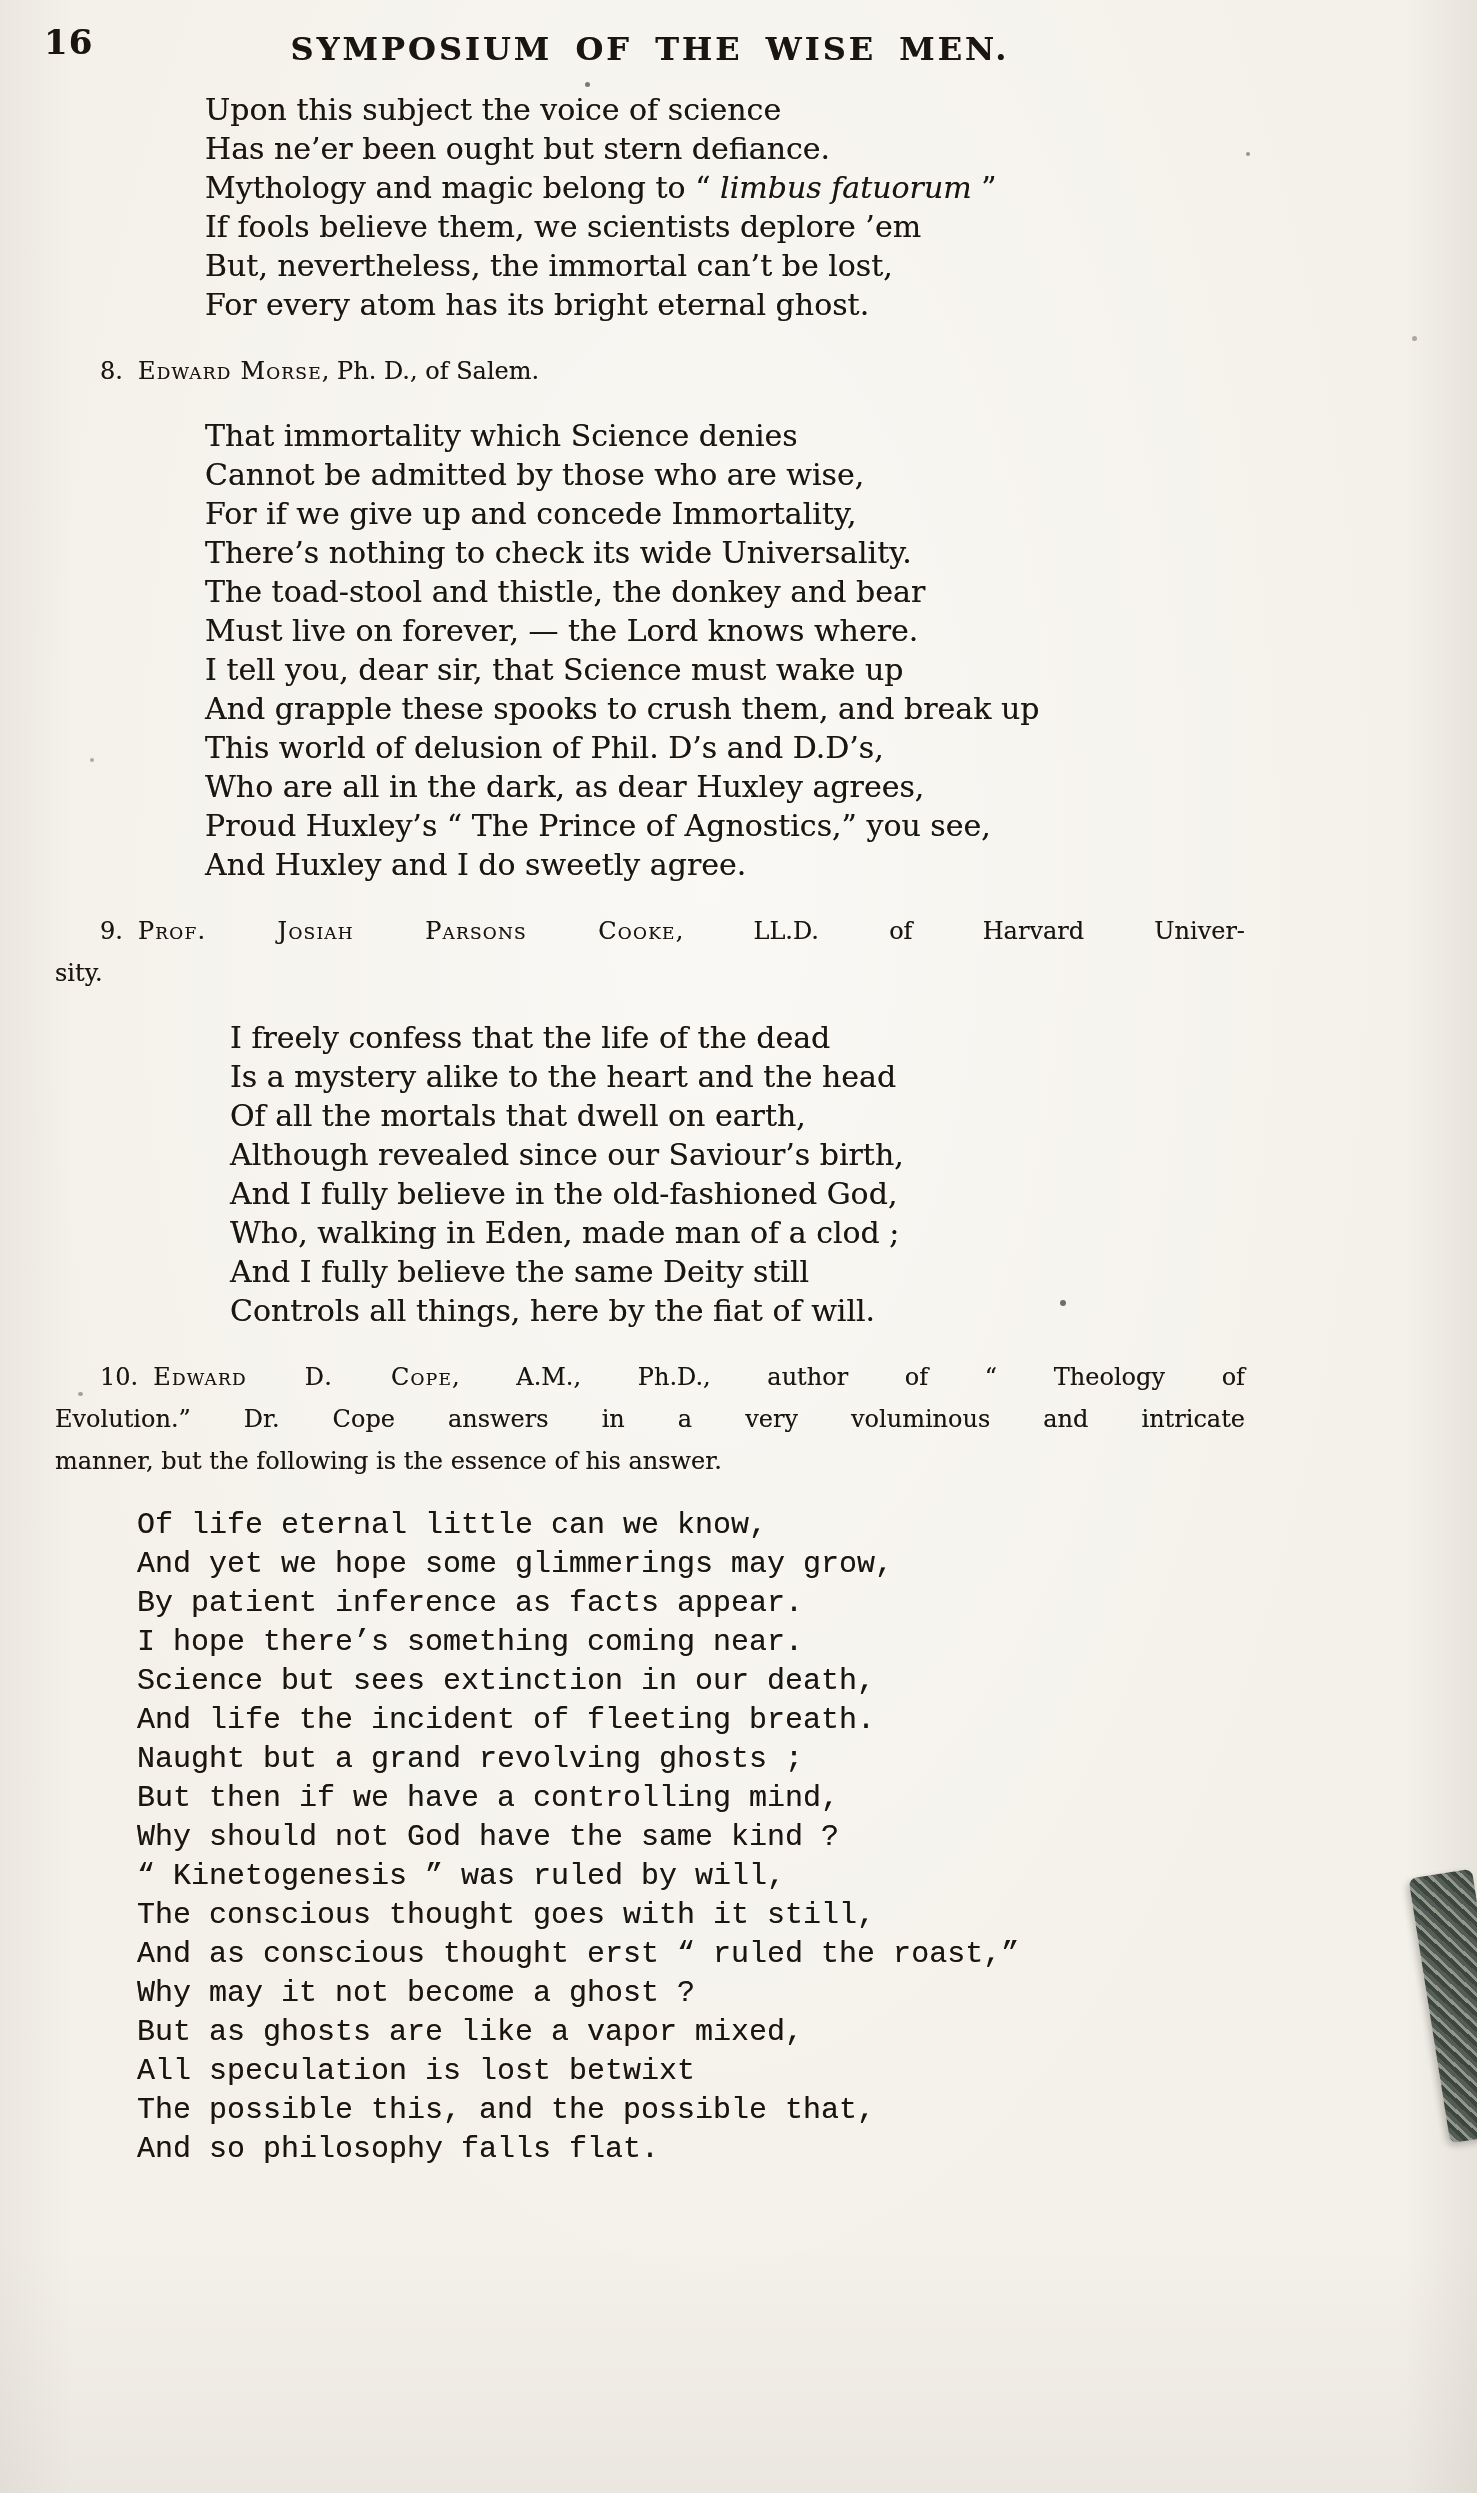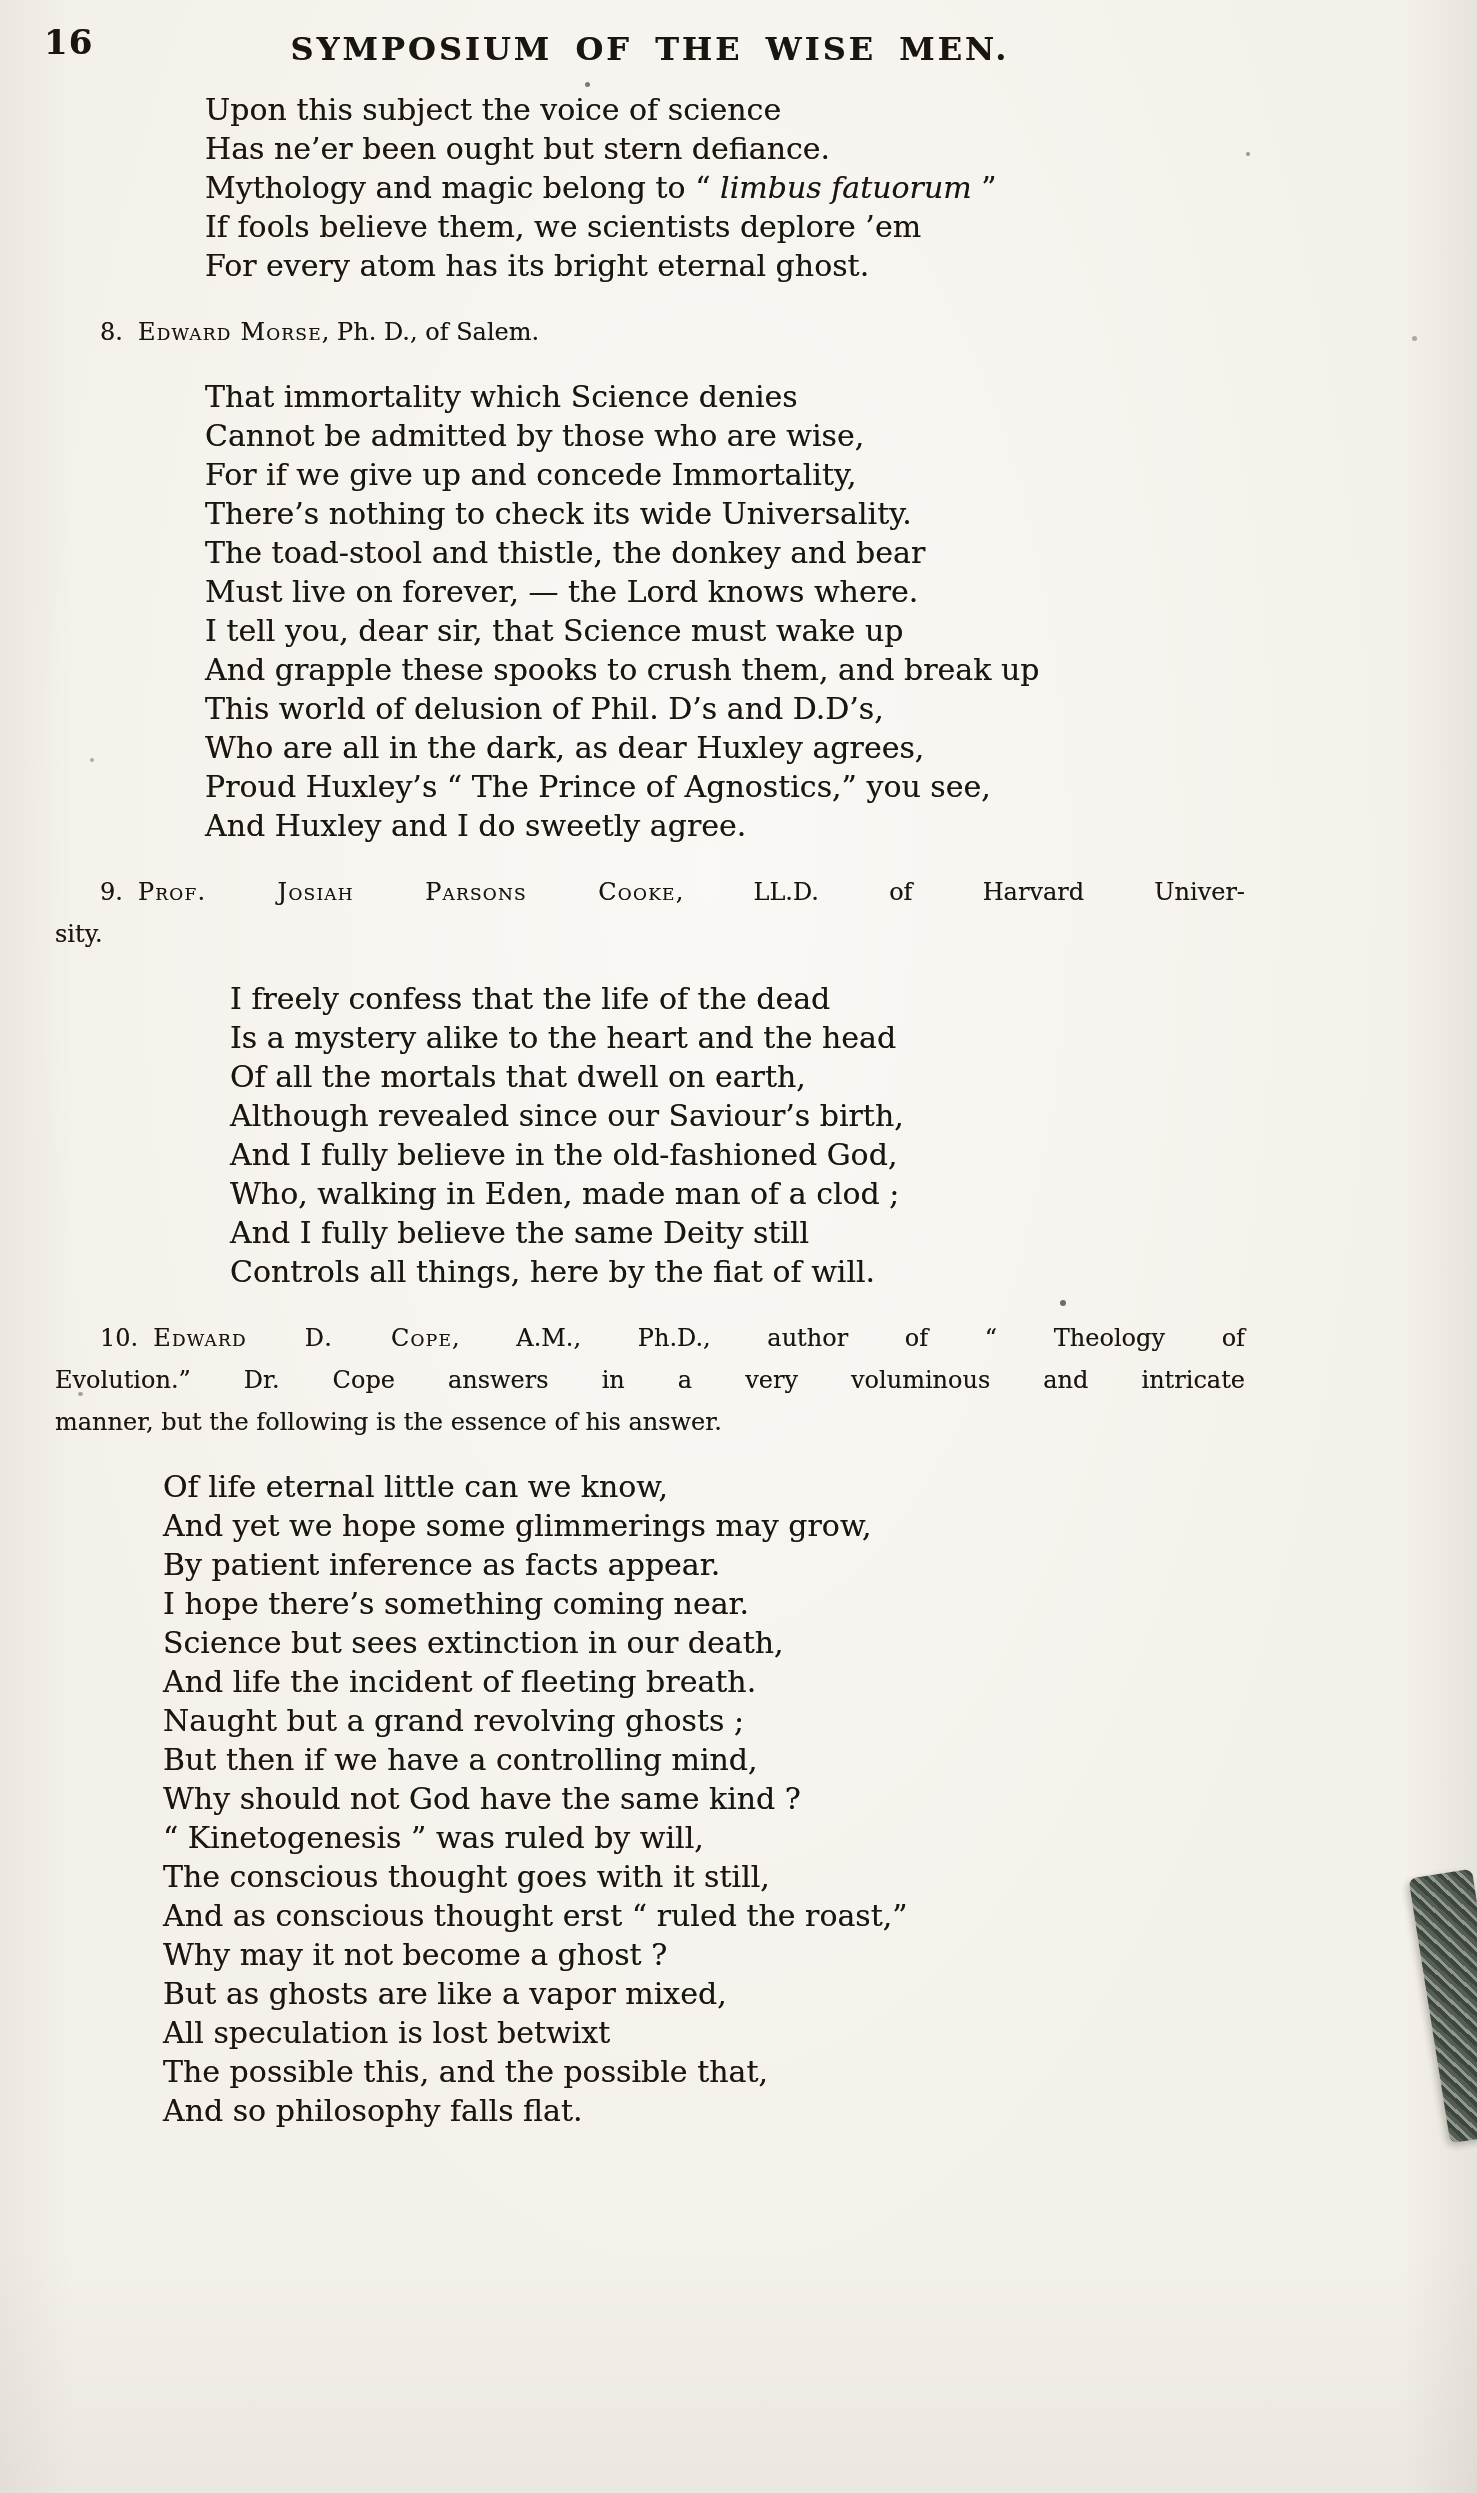--- a/index.html
+++ b/index.html
@@ -45,21 +45,21 @@
     left: 55px;
     top: 90px;
     width: 1190px;
     font-size: 30px;
   }
   .verse {
     margin-left: 150px;
     line-height: 39px;
   }
   .verse.indent-2 { margin-left: 175px; }
-  .verse.indent-3 { margin-left: 108px; }
+  .verse.indent-3 { margin-left: 82px; font-family: Liberation Mono, monospace; }
   .vl { white-space: nowrap; }
   .entry { margin-top: 26px; }
   .entry .verse { margin-top: 24px; }
   .hline {
     font-size: 24px;
     line-height: 42px;
   }
   .hline.indent { padding-left: 45px; }
   .hline.stretch {
     text-align: justify;
@@ -97,20 +97,21 @@
   <div class="page-number">16</div>
   <div class="running-header">SYMPOSIUM OF THE WISE MEN.</div>
 
   <div class="content">
 
     <div class="verse">
       <div class="vl">Upon this subject the voice of science</div>
       <div class="vl">Has ne’er been ought but stern defiance.</div>
       <div class="vl"><span>Mythology and magic belong to “ </span><em>limbus fatuorum</em><span> ”</span></div>
       <div class="vl">If fools believe them, we scientists deplore ’em</div>
+      <div class="vl">But, nevertheless, the immortal can’t be lost,</div>
       <div class="vl">For every atom has its bright eternal ghost.</div>
     </div>
 
     <div class="entry">
       <div class="hline indent"><span class="num">8.</span><span class="sc">Edward Morse</span><span>, Ph. D., of Salem.</span></div>
       <div class="verse">
           <div class="vl">That immortality which Science denies</div>
           <div class="vl">Cannot be admitted by those who are wise,</div>
           <div class="vl">For if we give up and concede Immortality,</div>
           <div class="vl">There’s nothing to check its wide Universality.</div>

